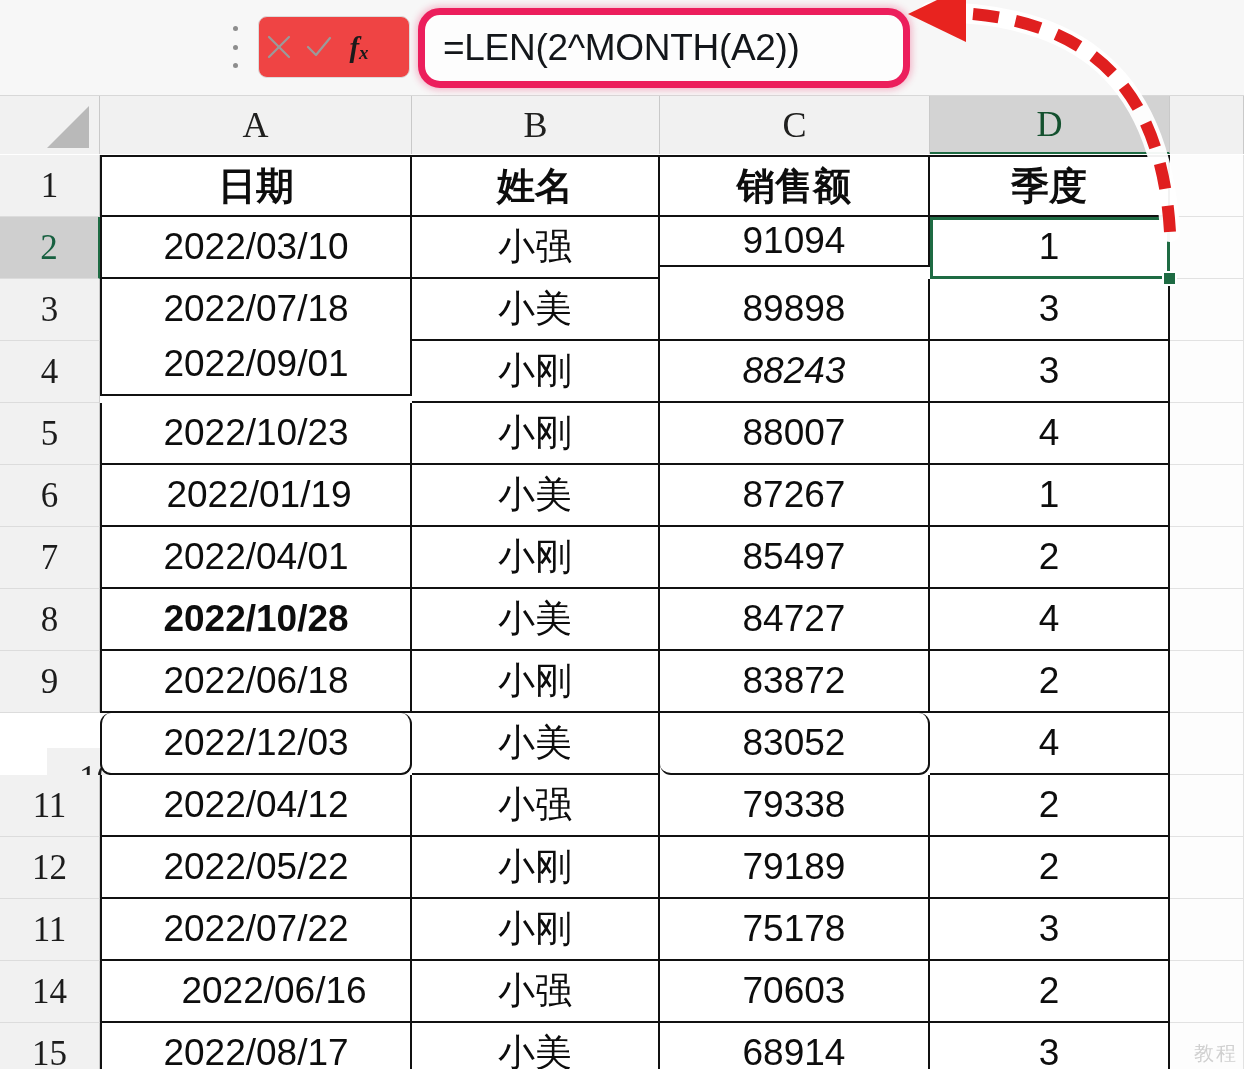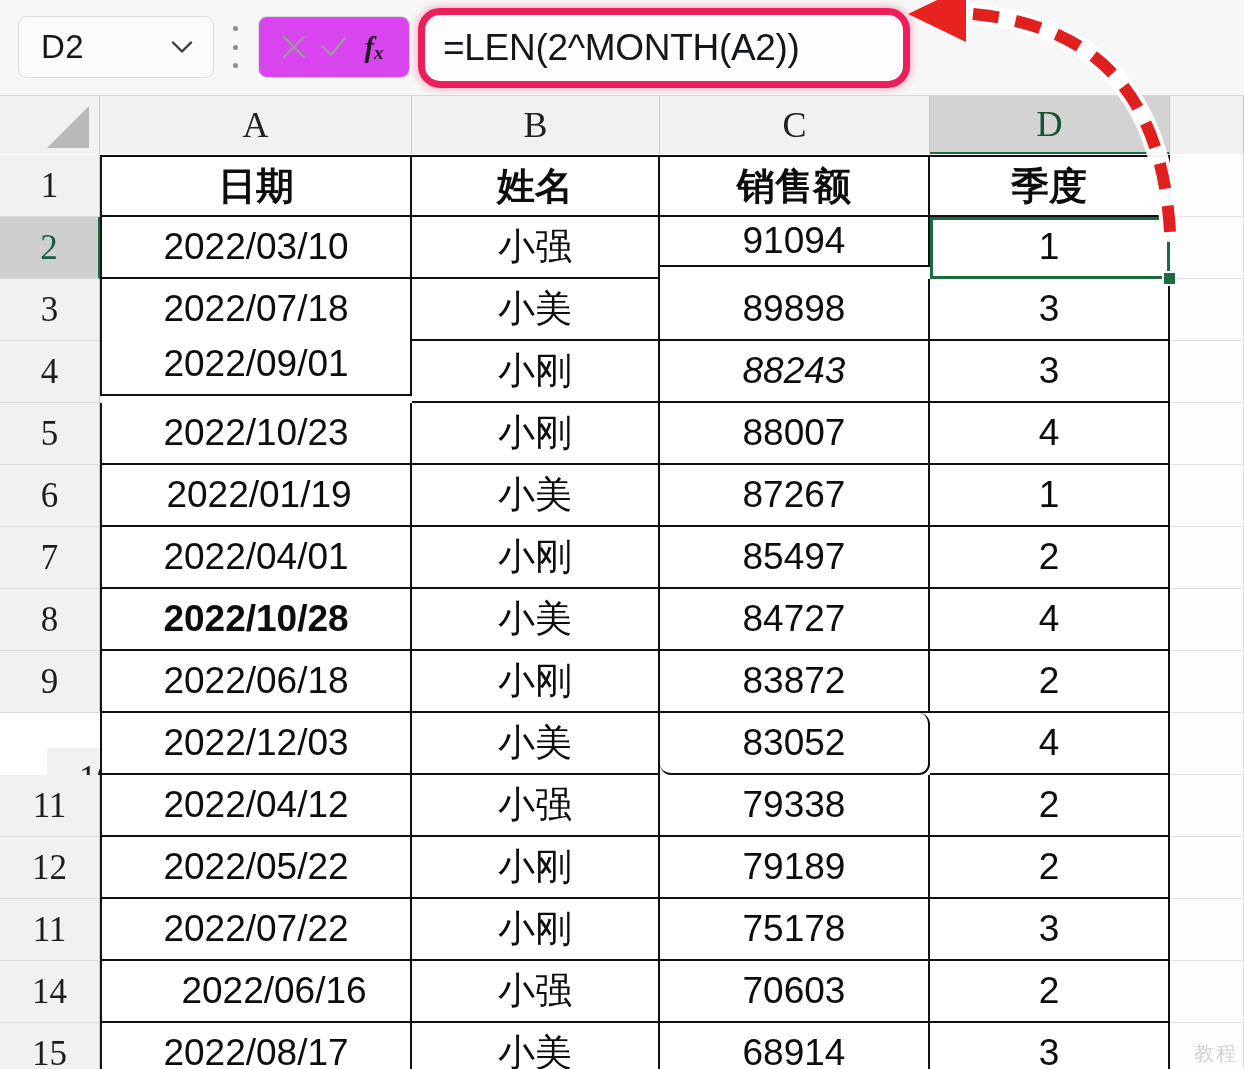--- a/index.html
+++ b/index.html
@@ -33,23 +33,23 @@
     width:22px;height:13px;
   }
   #dots-sep{
     position:absolute;left:232px;top:26px;width:6px;height:42px;
     display:flex;flex-direction:column;justify-content:space-between;align-items:center;
   }
   #dots-sep i{display:block;width:5px;height:5px;border-radius:50%;background:#8d8d8d;}
 
   #fx-group{
     position:absolute;left:258px;top:16px;width:152px;height:62px;
-    background:#d946ef;border:1px solid #dcdcdc;border-radius:9px;
-    box-sizing:border-box;
-    display:flex;align-items:center;justify-content:center;
+    background:#ef4444;border:1px solid #dcdcdc;border-radius:9px;
+    box-sizing:border-box;
+    display:flex;align-items:center;justify-content:flex-start;
   }
   .fx-btn{width:40px;height:40px;display:flex;align-items:center;justify-content:center;}
   #fx-italic{
     font-family:"Liberation Serif","DejaVu Serif",serif;
     font-style:italic;font-weight:bold;font-size:29px;color:#1a1a1a;
     line-height:1;
   }
   #fx-italic sub{font-size:19px;font-style:italic;font-weight:bold;vertical-align:-2px;}
 
   
@@ -178,26 +178,20 @@
     font-family:"DejaVu Sans",sans-serif;
     opacity:.85;white-space:nowrap;
     letter-spacing:2px;
   }
 </style>
 </head>
 <body>
 
 <div id="formula-strip">
 
-  <div id="name-box">
-    <span id="name-box-value">D2</span>
-    <svg id="name-box-chevron" viewBox="0 0 22 13">
-      <polyline points="2,2 11,11 20,2" fill="none" stroke="#3b3b3b" stroke-width="2.4" stroke-linecap="round" stroke-linejoin="round"></polyline>
-    </svg>
-  </div>
 
   <div id="dots-sep">
     <i></i>
       <i></i>
       <i></i>
   </div>
 
   <div id="fx-group">
     <span class="fx-btn">
       <svg width="30" height="30" viewBox="0 0 30 30">
@@ -299,21 +293,21 @@
       <div class="cell bordered " style="left: 660px; width: 270px; top: 431px; height: 62px;">85497</div>
       <div class="cell bordered " style="left: 930px; width: 240px; top: 431px; height: 62px;">2</div>
       <div class="cell bordered  leftedge" style="left: 100px; width: 312px; top: 493px; height: 62px; font-weight: bold;">2022/10/28</div>
       <div class="cell bordered cn" style="left: 412px; width: 248px; top: 493px; height: 62px;">小美</div>
       <div class="cell bordered " style="left: 660px; width: 270px; top: 493px; height: 62px;">84727</div>
       <div class="cell bordered " style="left: 930px; width: 240px; top: 493px; height: 62px;">4</div>
       <div class="cell bordered  leftedge" style="left: 100px; width: 312px; top: 555px; height: 62px;">2022/06/18</div>
       <div class="cell bordered cn" style="left: 412px; width: 248px; top: 555px; height: 62px;">小刚</div>
       <div class="cell bordered " style="left: 660px; width: 270px; top: 555px; height: 62px;">83872</div>
       <div class="cell bordered " style="left: 930px; width: 240px; top: 555px; height: 62px;">2</div>
-      <div class="cell bordered  leftedge" style="left: 100px; width: 312px; top: 617px; height: 62px;">2022/12/03</div>
+      <div class="cell bordered  leftedge" style="left: 100px; width: 312px; top: 617px; height: 62px; border-radius: 11px;">2022/12/03</div>
       <div class="cell bordered cn" style="left: 412px; width: 248px; top: 617px; height: 62px;">小美</div>
       <div class="cell bordered " style="left: 660px; width: 270px; top: 617px; height: 62px; border-radius: 11px;">83052</div>
       <div class="cell bordered " style="left: 930px; width: 240px; top: 617px; height: 62px;">4</div>
       <div class="cell bordered  leftedge" style="left: 100px; width: 312px; top: 679px; height: 62px;">2022/04/12</div>
       <div class="cell bordered cn" style="left: 412px; width: 248px; top: 679px; height: 62px;">小强</div>
       <div class="cell bordered " style="left: 660px; width: 270px; top: 679px; height: 62px;">79338</div>
       <div class="cell bordered " style="left: 930px; width: 240px; top: 679px; height: 62px;">2</div>
       <div class="cell bordered  leftedge" style="left: 100px; width: 312px; top: 741px; height: 62px;">2022/05/22</div>
       <div class="cell bordered cn" style="left: 412px; width: 248px; top: 741px; height: 62px;">小刚</div>
       <div class="cell bordered " style="left: 660px; width: 270px; top: 741px; height: 62px;">79189</div>

